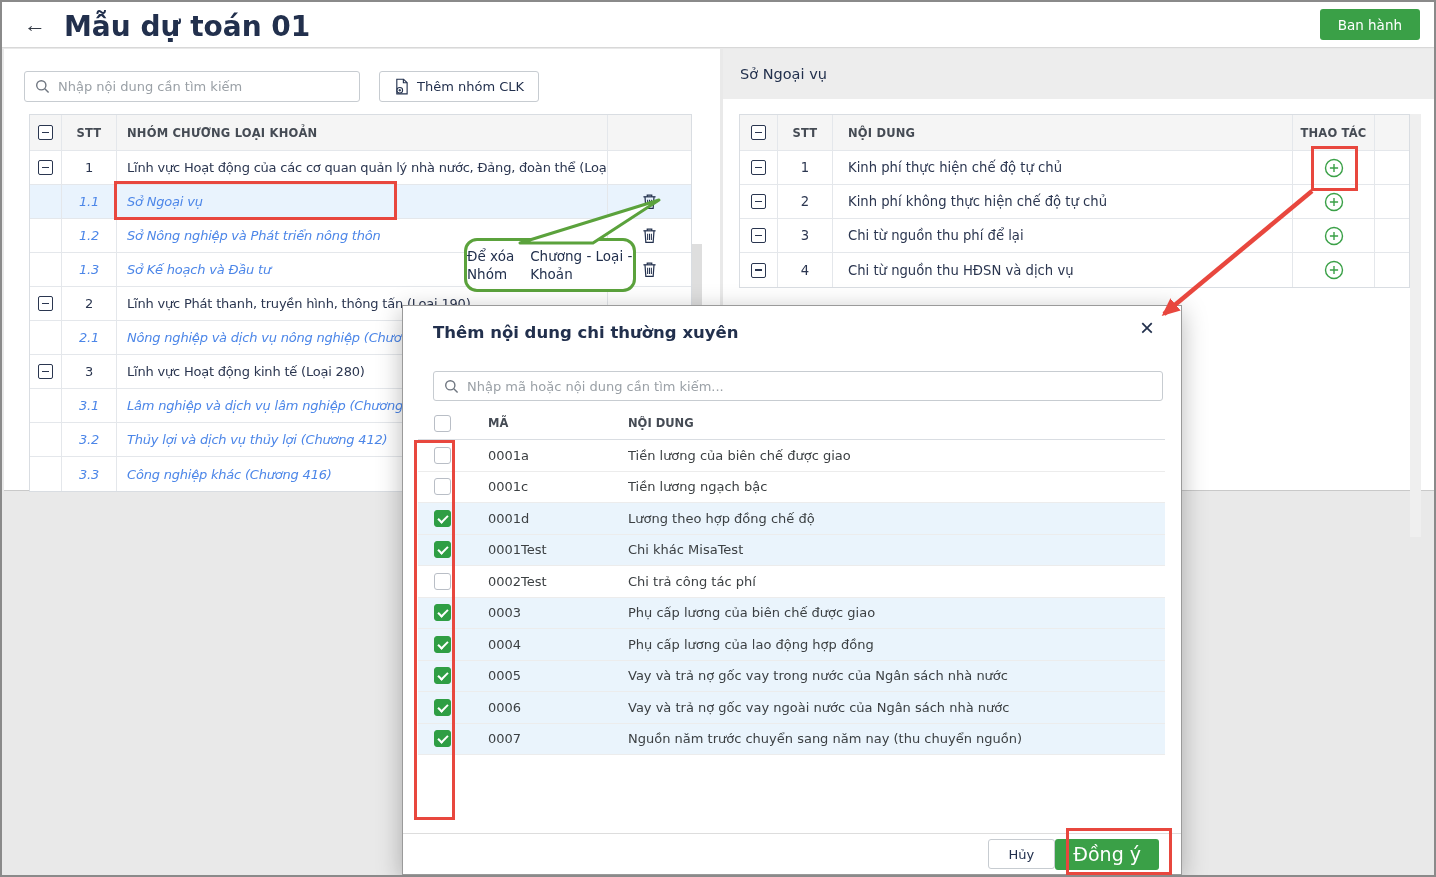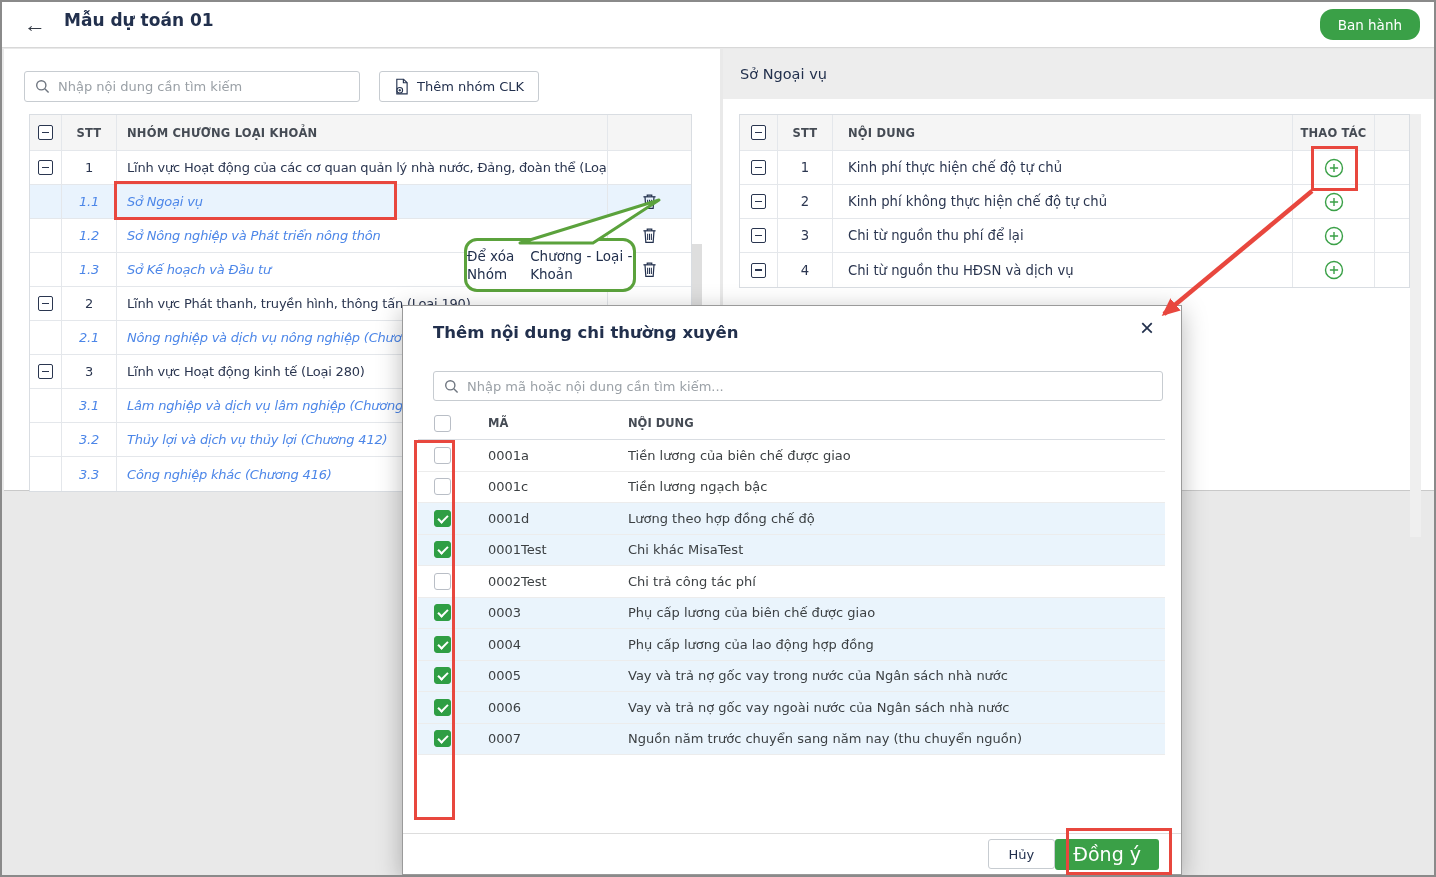--- a/index.html
+++ b/index.html
@@ -5,23 +5,23 @@
   * { margin:0; padding:0; box-sizing:border-box; }
   body { background:#cfcfcf; font-family:"DejaVu Sans","Liberation Sans",sans-serif; }
   #stage { position:relative; width:1436px; height:877px; border:2px solid #8a8a8a;
            background:#e9e9e9; overflow:hidden; color:#22304d; }
 
   
   #topbar { position:absolute; left:0; top:0; width:1432px; height:46px; background:#fff;
             border-bottom:1px solid #d8d8d8; z-index:3; }
   #back-btn { position:absolute; left:18px; top:8px; width:30px; height:30px; background:none;
               border:none; font-size:22px; color:#333a45; cursor:pointer; line-height:30px; }
-  #page-title { position:absolute; left:62px; top:8px; font-size:17px; font-weight:700; color:#22304d; }
+  #page-title { position:absolute; left:62px; top:8px; font-size:28px; font-weight:700; color:#22304d; }
   #publish-btn { position:absolute; right:14px; top:7px; height:31px; padding:0 18px;
-                 background:#3aa047; color:#fff; border:none; border-radius:13px; font-size:13.5px;
+                 background:#3aa047; color:#fff; border:none; border-radius:3px; font-size:13.5px;
                  font-family:inherit; cursor:pointer; }
 
   
   .card { position:absolute; top:47px; height:442px; background:#fff; z-index:1; }
   #left-card  { left:2px;  width:716px; border-bottom:1px solid #c9c9c9; }
   #right-card { left:721px; width:713px; border-bottom:1px solid #c9c9c9; }
 
   
   .searchbox { position:absolute; display:flex; align-items:center; gap:8px; background:#fff;
                border:1px solid #c7ccd1; border-radius:3px; padding:0 10px; }

